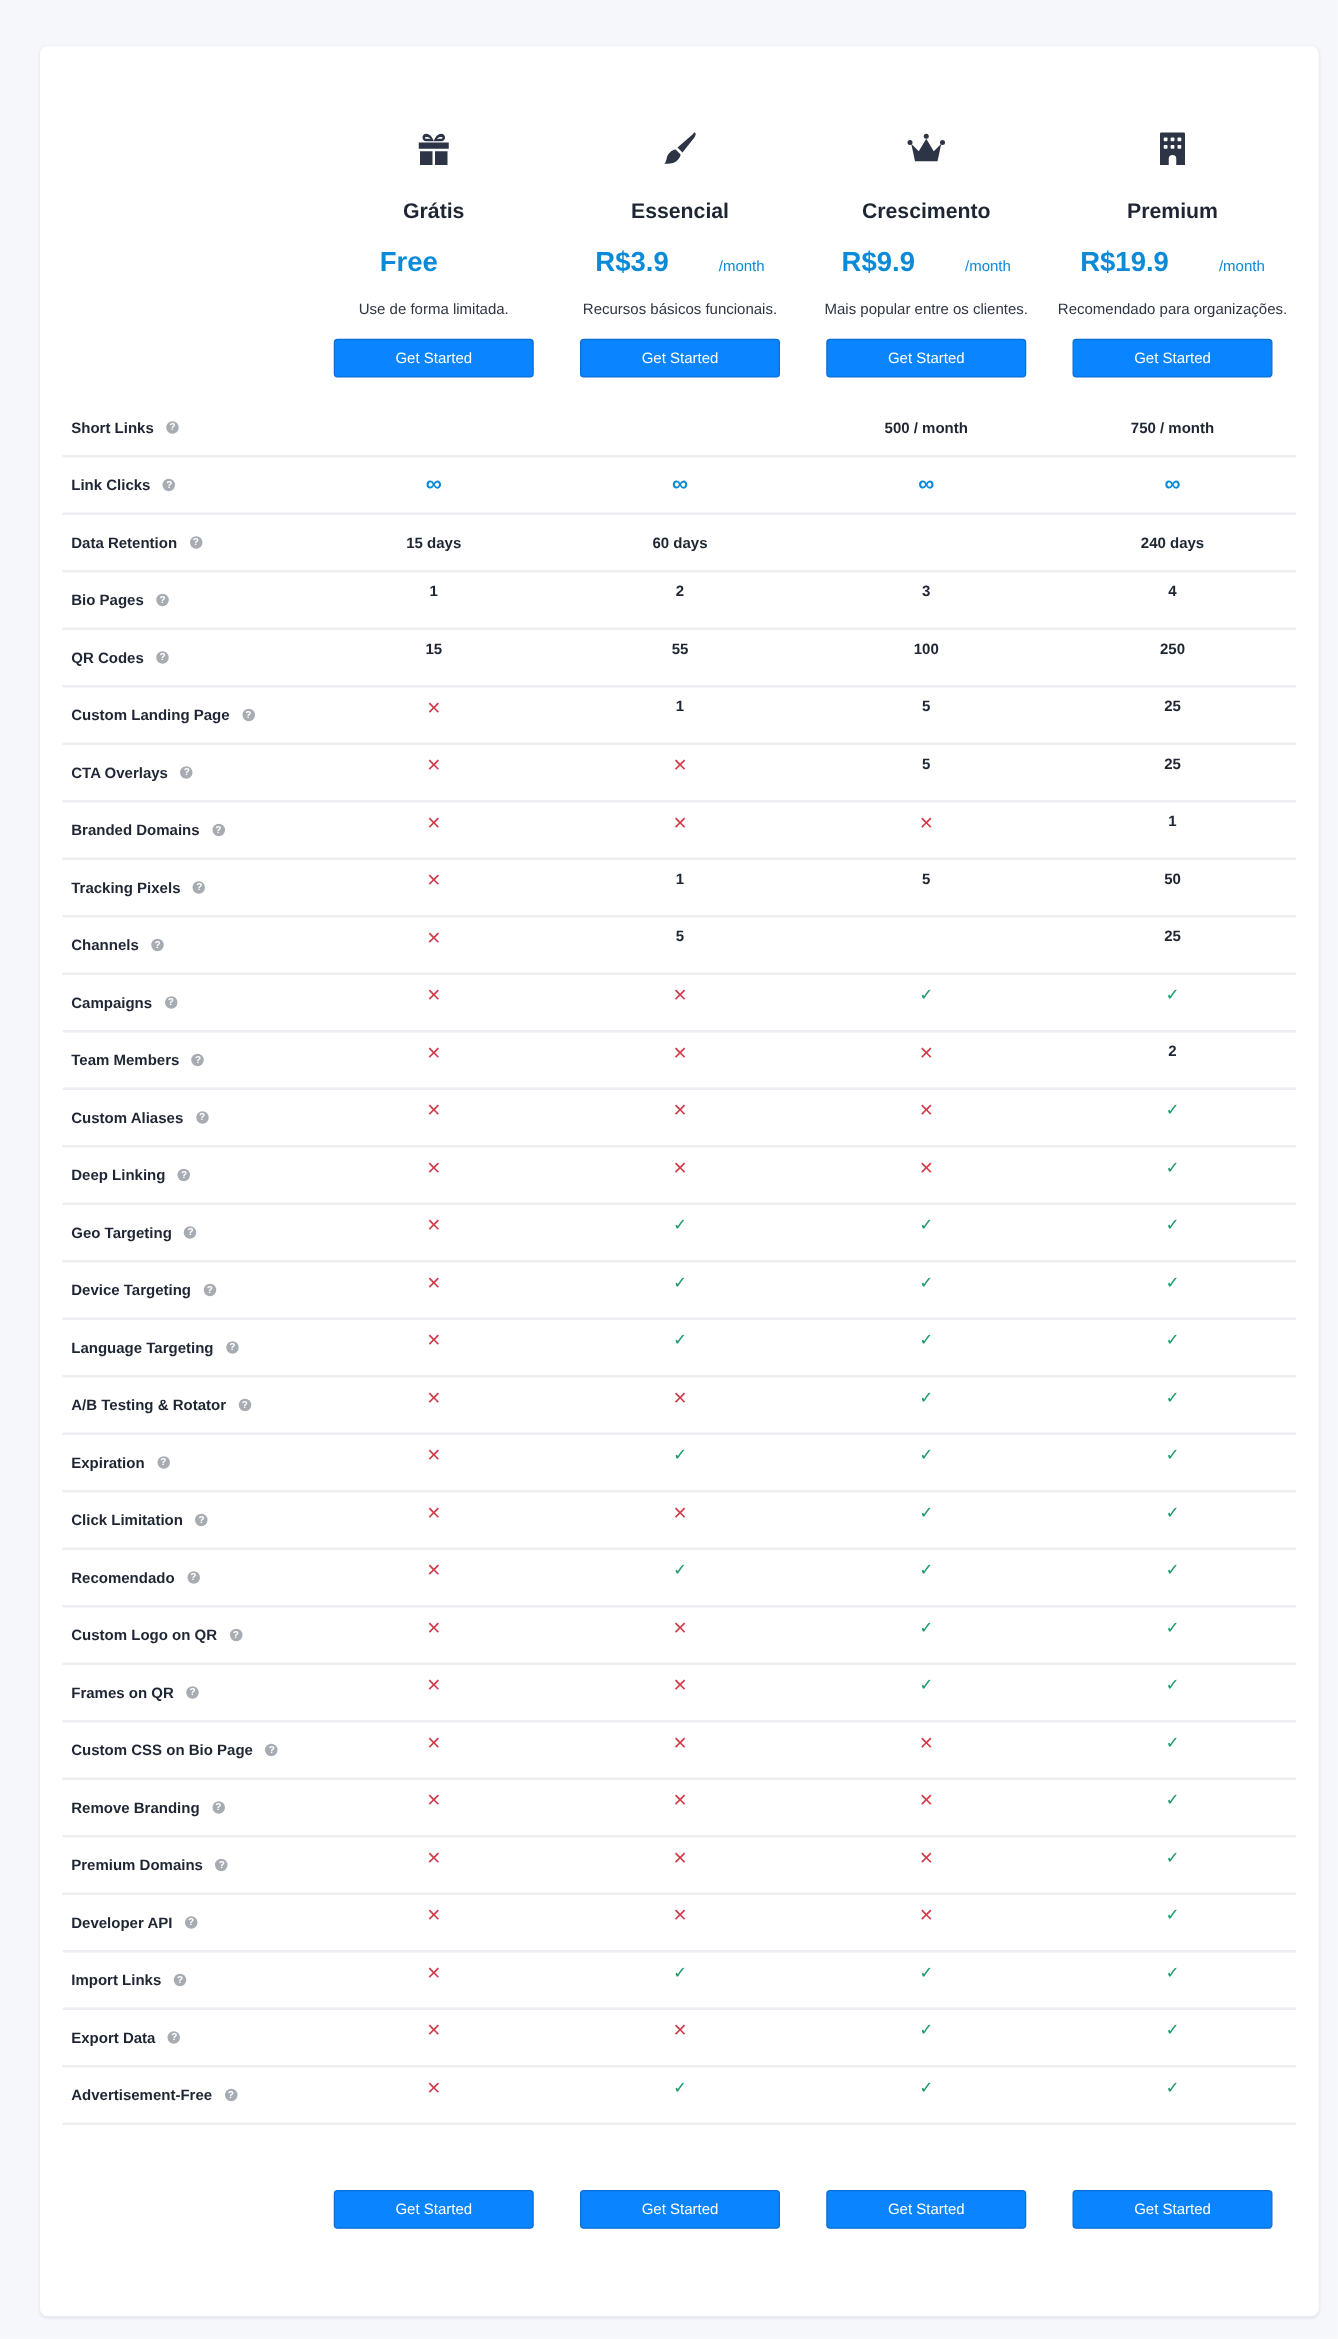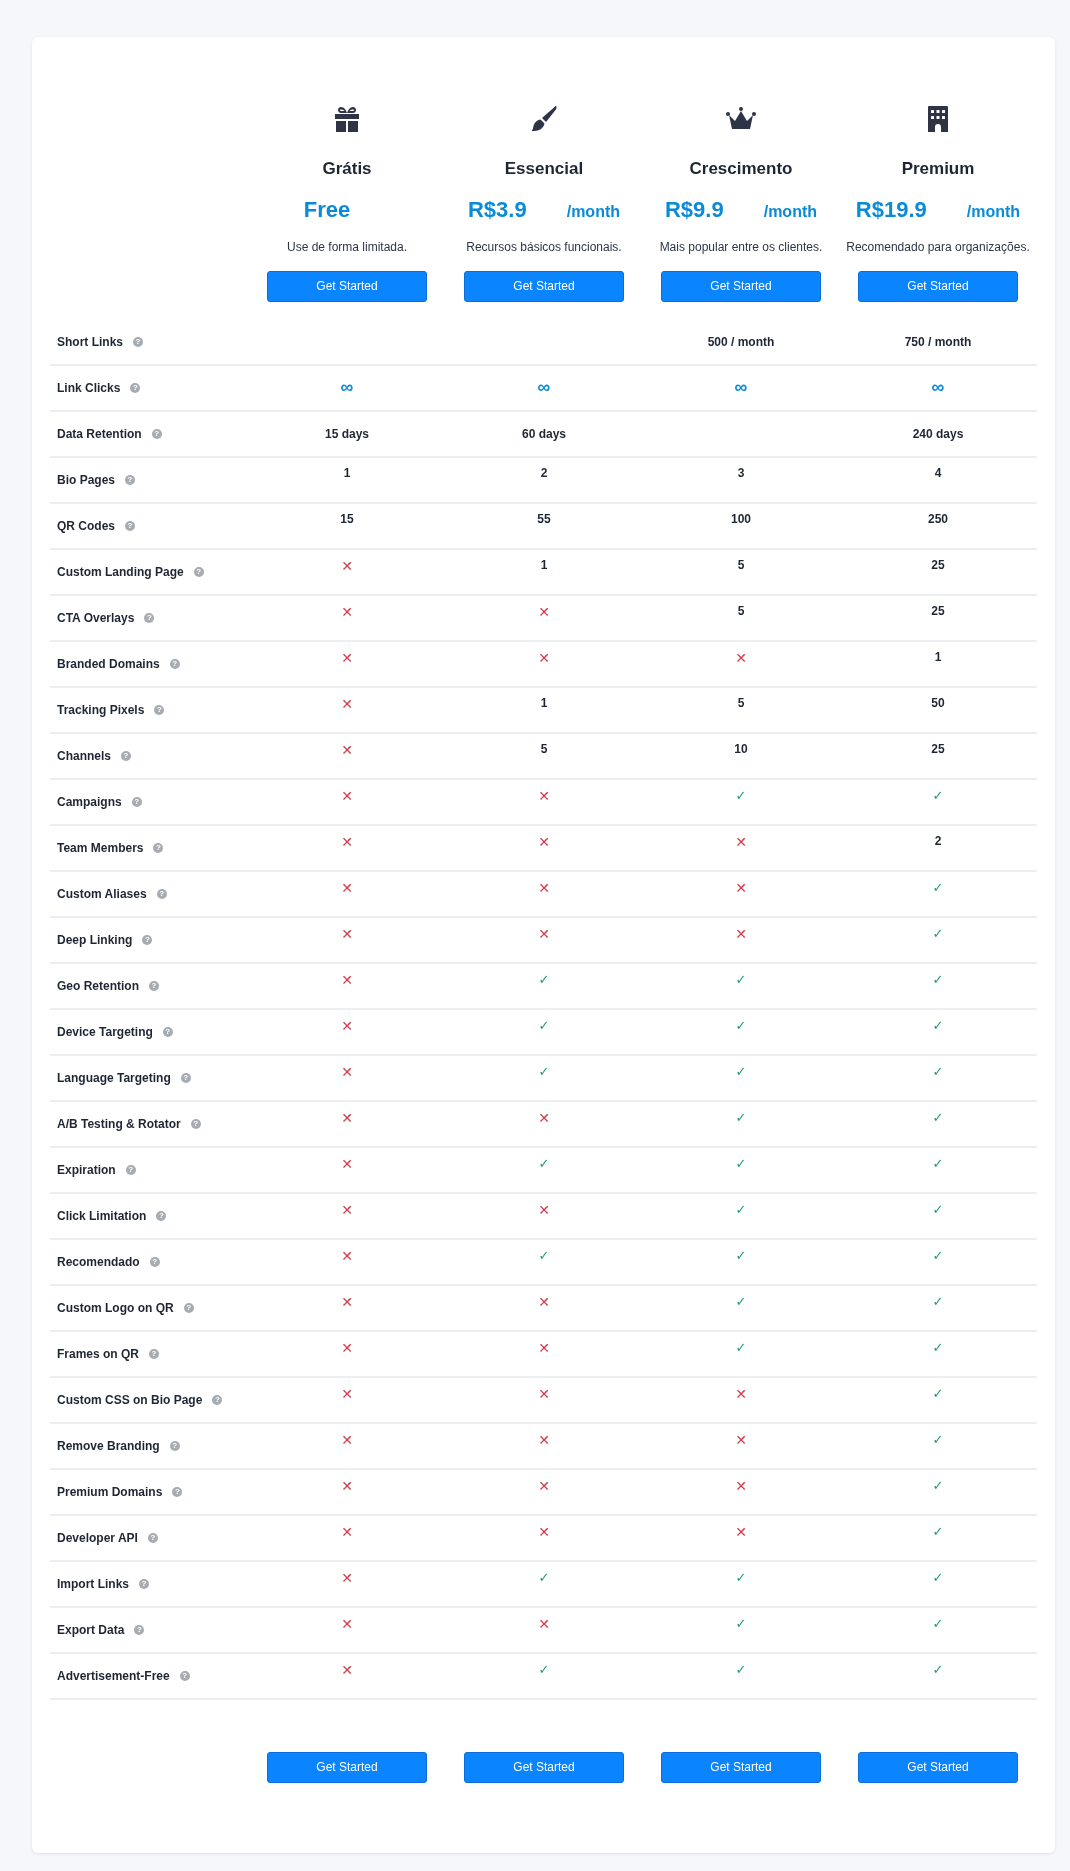--- a/index.html
+++ b/index.html
@@ -4,21 +4,21 @@
 <style>
   * { box-sizing: border-box; margin: 0; padding: 0; }
   html, body { width: 1070px; height: 1871px; background: #f6f7fb; font-family: "Liberation Sans", "DejaVu Sans", sans-serif; color: #1f2633; overflow: hidden; }
   .card { position: absolute; left: 32px; top: 37px; width: 1023px; height: 1816px; background: #ffffff; border-radius: 6px; box-shadow: 0 1px 3px rgba(20,30,60,0.10); }
   .header { position: absolute; left: 0; top: 0; width: 100%; height: 283px; }
   .plan { position: absolute; top: 0; width: 197px; text-align: center; }
   .plan .icon { position: absolute; top: 65px; left: 50%; transform: translateX(-50%); width: 34px; height: 34px; display: flex; align-items: center; justify-content: center; }
   .plan .icon svg { width: 32px; height: 32px; fill: #2d3446; }
   .plan .name { position: absolute; top: 122px; left: 0; width: 100%; font-size: 17px; font-weight: 600; color: #1f2633; }
   .plan .price { position: absolute; top: 160px; left: 0; width: 100%; font-size: 22px; font-weight: 700; color: #0b8ad8; white-space: nowrap; }
-  .plan .price .per { font-size: 16px; font-weight: 700; margin-left: 40px; }
+  .plan .price .per { font-size: 12px; font-weight: 400; margin-left: 40px; }
   .plan .desc { position: absolute; top: 203px; left: -10px; width: calc(100% + 20px); font-size: 12px; color: #2e3644; white-space: nowrap; }
   .btn { display: block; width: 160px; height: 31px; background: #0a84ff; color: #fff; border: 1px solid #0a6ed6; border-radius: 3px; font-size: 12px; font-family: "Liberation Sans", sans-serif; line-height: 29px; text-align: center; cursor: pointer; }
   .plan .btn { position: absolute; top: 234px; left: 50%; transform: translateX(-50%); }
 
   .table { position: absolute; left: 18px; top: 283px; width: 987px; }
   .row { position: relative; height: 46px; border-bottom: 2px solid #eceef1; }
   .row .label { position: absolute; left: 7px; top: 0; height: 44px; line-height: 44px; font-size: 12px; font-weight: 600; color: #1f2633; white-space: nowrap; display: flex; align-items: center; }
   .row .help { display: inline-block; width: 10px; height: 10px; border-radius: 50%; background: #a7abb2; color: #fff; font-size: 8px; line-height: 10px; text-align: center; margin-left: 10px; font-weight: 700; }
   .row .cell { position: absolute; top: 0; width: 197px; height: 44px; text-align: center; font-size: 12px; font-weight: 600; color: #1f2633; }
   .cell .val { position: absolute; left: 0; width: 100%; top: 15px; }
@@ -252,23 +252,20 @@
         <div class="label">
           <span>Channels</span>
           <span class="help">?</span>
         </div>
         <div class="cell" style="left:198.5px">
           <span class="val x">✕</span>
         </div>
         <div class="cell" style="left:395.5px">
           <span class="val top">5</span>
         </div>
-        <div class="cell" style="left:592.5px">
-          <span class="val top">10</span>
-        </div>
         <div class="cell" style="left:789.5px">
           <span class="val top">25</span>
         </div>
       </div>
       <div class="row">
         <div class="label">
           <span>Campaigns</span>
           <span class="help">?</span>
         </div>
         <div class="cell" style="left:198.5px">
@@ -333,21 +330,21 @@
         </div>
         <div class="cell" style="left:592.5px">
           <span class="val x">✕</span>
         </div>
         <div class="cell" style="left:789.5px">
           <span class="val ok">✓</span>
         </div>
       </div>
       <div class="row">
         <div class="label">
-          <span>Geo Retention</span>
+          <span>Geo Targeting</span>
           <span class="help">?</span>
         </div>
         <div class="cell" style="left:198.5px">
           <span class="val x">✕</span>
         </div>
         <div class="cell" style="left:395.5px">
           <span class="val ok">✓</span>
         </div>
         <div class="cell" style="left:592.5px">
           <span class="val ok">✓</span>

